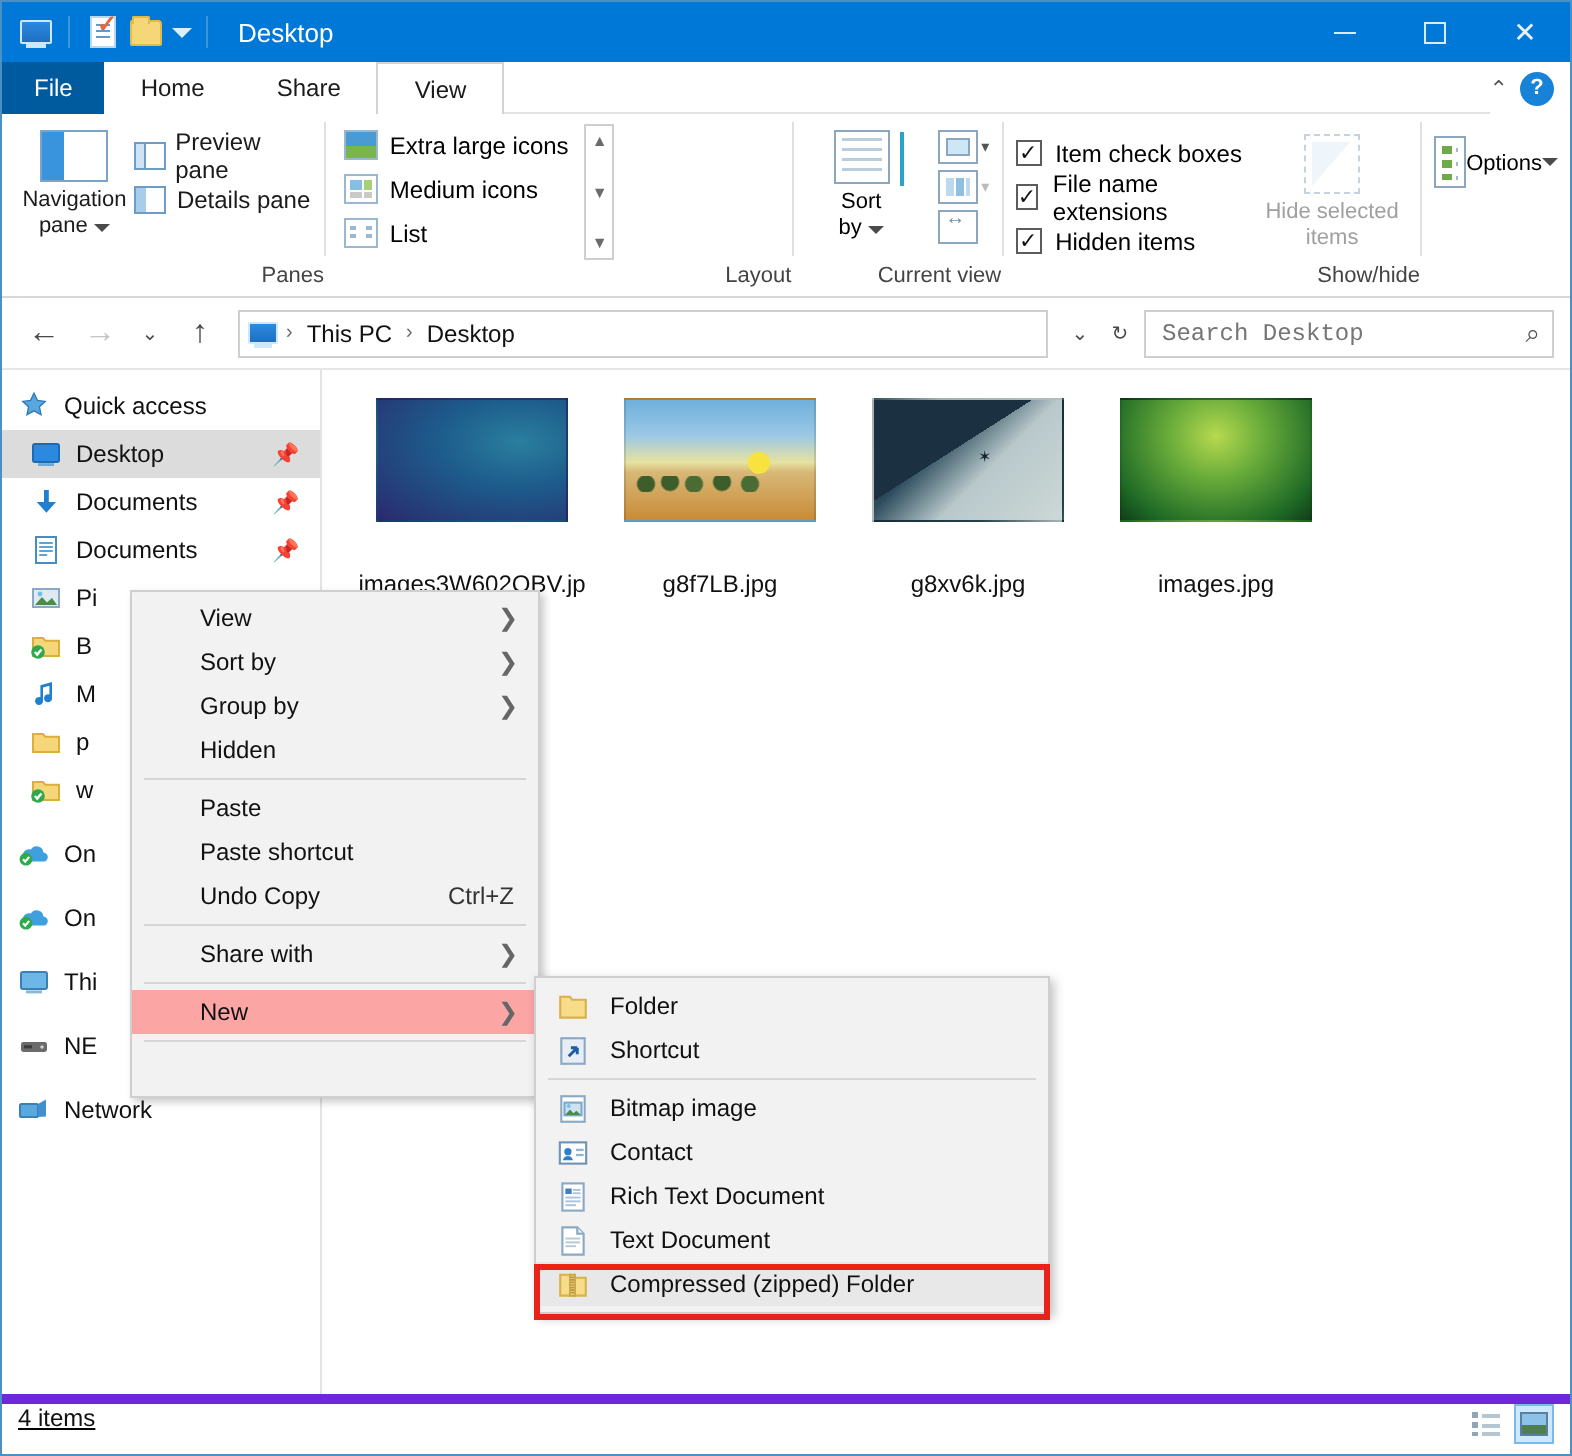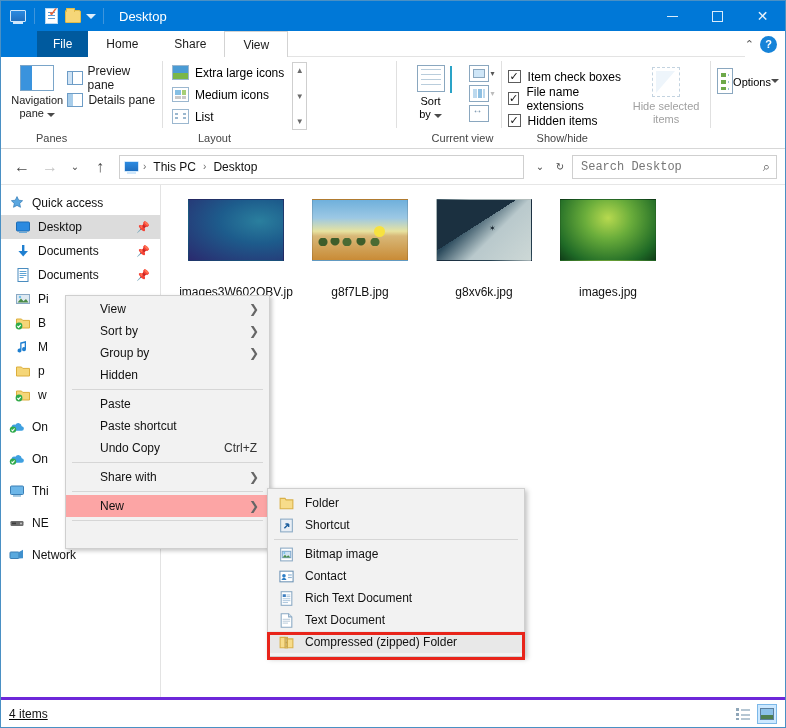--- a/index.html
+++ b/index.html
@@ -77,21 +77,21 @@
   }
   .wc {
     width: 45px; height: 30px; display: flex; align-items: center; justify-content: center;
     color: #e7f2fb; font-size: 14px;
   }
   .wc .min { width: 11px; height: 1px; background: #d9ecfb; display:block; }
   .wc .max { width: 11px; height: 11px; border: 1px solid #d9ecfb; display:block; }
 
   
   .tabrow {
-    height: 26px; background: #0078d7; display: flex; align-items: flex-end; position: relative; padding-left: 36px;
+    height: 26px; background: #0078d7; display: flex; align-items: flex-end; position: relative;
   }
   .tab-file {
     background: #005a9e; color: #fff; height: 26px; padding: 0 16px;
     display: flex; align-items: center; font-size: 12px;
   }
   .tab {
     height: 26px; padding: 0 18px; display: flex; align-items: center;
     color: #1b1b1b; font-size: 12px; background: #fff;
   }
   .tab.inactive { background: #fff; }
@@ -110,21 +110,21 @@
   }
 
   
   .ribbon {
     height: 92px; background: #fff; border-bottom: 1px solid #d7d7d7;
     display: flex; align-items: stretch; position: relative;
   }
   .rgroup { display: flex; flex-direction: column; position: relative; }
   .rgroup-body { flex: 1; display: flex; align-items: flex-start; padding: 4px 6px 0 6px; }
   .rgroup-label {
-    text-align: left; font-size: 11px; color: #444; height: 17px; line-height: 15px; margin-left: 35px;
+    text-align: right; font-size: 11px; color: #444; height: 17px; line-height: 15px; margin-left: 35px;
   }
   .rgroup-div { width: 1px; background: #e0e0e0; margin: 4px 0 20px 0; }
 
   .bigbtn {
     width: 64px; display: flex; flex-direction: column; align-items: center;
     padding-top: 4px; font-size: 11px; color: #1b1b1b; text-align: center; line-height: 13px;
   }
   .navpane-icon {
     width: 34px; height: 26px; border: 1px solid #7aa5c9; background: #fff; display: flex;
   }
@@ -351,21 +351,21 @@
   .sub-item.highlighted { background: #e8e8e8; }
   .sub-ic { width: 17px; height: 17px; flex: 0 0 17px; position: relative; }
   .redbox {
     position: absolute; left: 266px; top: 631px; width: 258px; height: 28px;
     border: 3px solid #e8241a; z-index: 60; pointer-events: none;
   }
 
   
   .statusbar {
     position: absolute; left: 0; bottom: 0; width: 784px; height: 30px;
-    border-top: 3px solid #6d28d9; background: #fff; display: flex; align-items: center;
+    border-top: 5px solid #6d28d9; background: #fff; display: flex; align-items: flex-start;
     padding: 0 8px; justify-content: space-between; text-decoration: underline;
   }
   .status-text { font-size: 12px; color: #111; }
   .view-toggles { display: flex; align-items: center; gap: 4px; }
   .vt { width: 20px; height: 20px; display:flex; align-items:center; justify-content:center; }
   .vt.active { border: 1px solid #7cb8e8; background: #cce8ff; }
   .vt-det { width: 14px; height: 12px; position: relative; }
   .vt-det:before { content:""; position:absolute; inset:0;
     background:
       linear-gradient(#8fa6b8,#8fa6b8) 0 0/3px 3px no-repeat,

